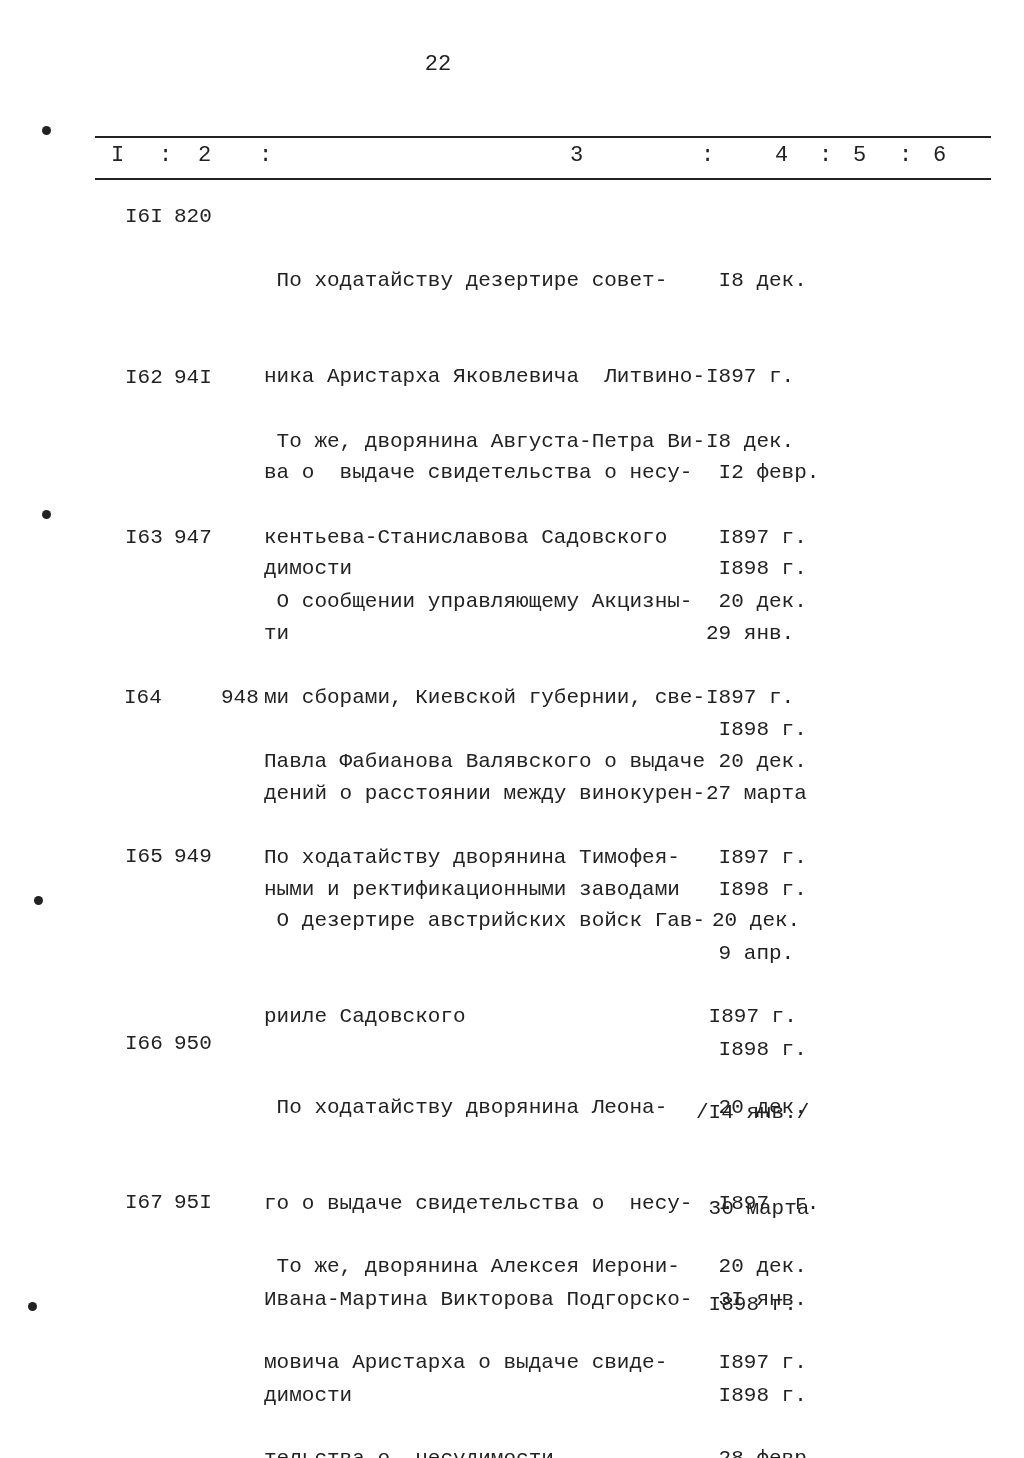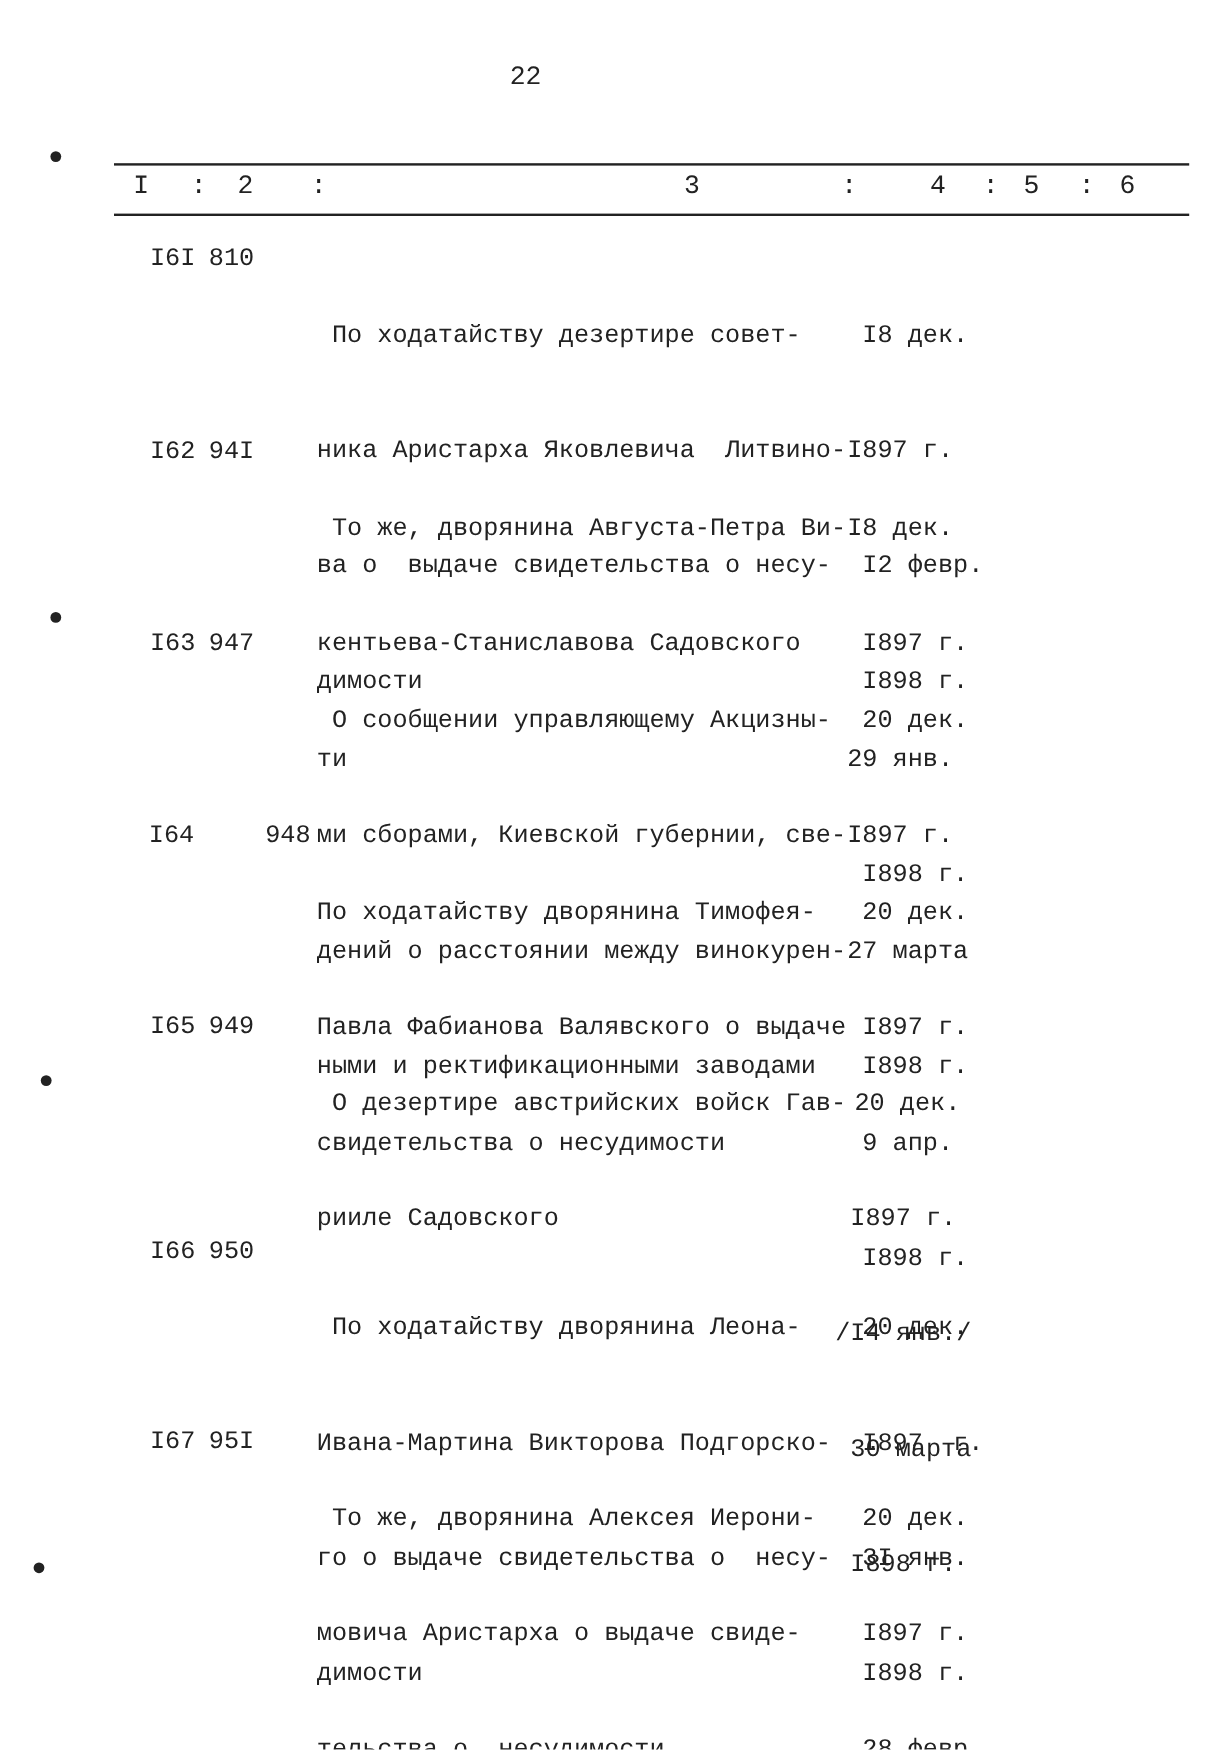--- a/index.html
+++ b/index.html
@@ -57,21 +57,21 @@
   <span style="left:680px;">4</span>
   <span style="left:724px;">:</span>
   <span style="left:758px;">5</span>
   <span style="left:804px;">:</span>
   <span style="left:838px;">6</span>
 </div>
 <div class="rule" style="top:178px;"></div>
 
 <div class="entry" style="top:201px;">
   <span class="num1">I6I</span>
-  <span class="num2">810</span>
+  <span class="num2">820</span>
   <div class="desc">
     <span class="line"> По ходатайству дезертире совет-</span>
     <span class="line">ника Аристарха Яковлевича  Литвино-</span>
     <span class="line">ва о  выдаче свидетельства о несу-</span>
     <span class="line">димости</span>
   </div>
   <div class="dates">
     <span class="line"> I8 дек.</span>
     <span class="line">I897 г.</span>
     <span class="line"> I2 февр.</span>
@@ -109,23 +109,22 @@
     <span class="line">I897 г.</span>
     <span class="line">27 марта</span>
     <span class="line"> I898 г.</span>
   </div>
 </div>
 
 <div class="entry" style="top:682px;">
   <span class="num1" style="left:124px;">I64</span>
   <span class="num2" style="left:188px;margin-left:33px;">948</span>
   <div class="desc">
+    <span class="line">Павла Фабианова Валявского о выдаче</span>
     <span class="line">По ходатайству дворянина Тимофея-</span>
-    <span class="line">Павла Фабианова Валявского о выдаче</span>
-    <span class="line">свидетельства о несудимости</span>
     <span class="line"></span>
   </div>
   <div class="dates">
     <span class="line"> 20 дек.</span>
     <span class="line"> I897 г.</span>
     <span class="line"> 9 апр.</span>
     <span class="line"> I898 г.</span>
   </div>
 </div>
 
@@ -143,22 +142,22 @@
     <span class="line"> 30 марта</span>
     <span class="line"> I898 г.</span>
   </div>
 </div>
 
 <div class="entry" style="top:1028px;">
   <span class="num1">I66</span>
   <span class="num2">950</span>
   <div class="desc">
     <span class="line"> По ходатайству дворянина Леона-</span>
+    <span class="line">го о выдаче свидетельства о  несу-</span>
     <span class="line">Ивана-Мартина Викторова Подгорско-</span>
-    <span class="line">го о выдаче свидетельства о  несу-</span>
     <span class="line">димости</span>
   </div>
   <div class="dates">
     <span class="line"> 20 дек.</span>
     <span class="line"> I897  г.</span>
     <span class="line"> 3I янв.</span>
     <span class="line"> I898 г.</span>
   </div>
 </div>
 

